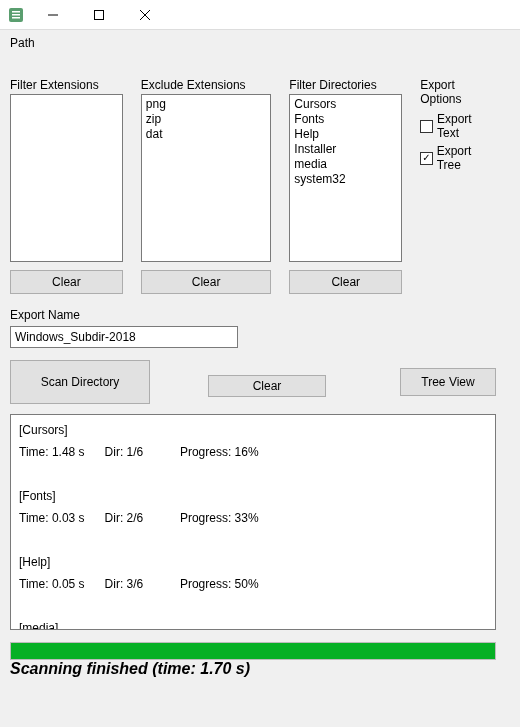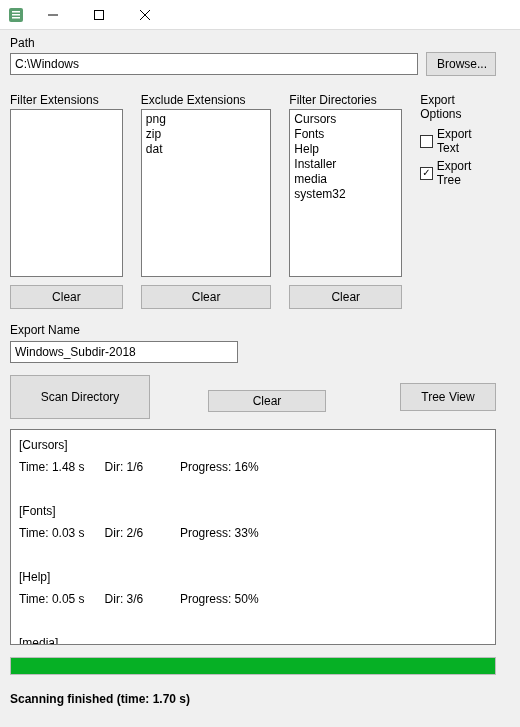--- a/index.html
+++ b/index.html
@@ -55,21 +55,21 @@
   height: 24px;
   border: 1px solid #adadad;
   background: #e1e1e1;
   font: inherit;
   padding: 0 10px;
   cursor: default;
 }
 .browse-btn { width: 70px; margin-left: 8px; }
 .cols {
   display: flex;
-  margin-top: 17px;
+  margin-top: 28px;
   gap: 18px;
 }
 .col {
   display: flex;
   flex-direction: column;
 }
 .listbox {
   border: 1px solid #7a7a7a;
   background: #fff;
   height: 168px;
@@ -134,23 +134,24 @@
   margin-top: 12px;
   height: 18px;
   border: 1px solid #bcbcbc;
   background: #e6e6e6;
 }
 .progress-bar {
   height: 100%;
   background: #06b025;
 }
 .status {
-  margin-top: 17px;
+  margin-top: 0;
   font-weight: 600;
-  font-size: 12px;
+  font-size: 16px;
+  font-style: italic;
 }
 </style>
 </head>
 <body>
 
 <div class="titlebar">
   <span class="icon">
     <svg viewBox="0 0 16 16" width="16" height="16">
       <rect x="1" y="1" width="14" height="14" rx="2" fill="#5a9e6f"></rect>
       <rect x="4" y="4" width="8" height="1.5" fill="#fff"></rect>
@@ -172,24 +173,20 @@
     <svg width="10" height="10">
         <line x1="0" y1="0" x2="10" y2="10" stroke="#000" stroke-width="1"></line>
         <line x1="10" y1="0" x2="0" y2="10" stroke="#000" stroke-width="1"></line>
       </svg>
   </div>
 </div>
 
 <div class="content">
 
   <span class="label">Path</span>
-  <div class="row">
-    <input class="path-input" value="C:\Windows" style="">
-    <button class="btn browse-btn">Browse...</button>
-  </div>
 
   <div class="cols">
     <div class="col" style="width:128px">
       <span class="label">Filter Extensions</span>
       <div class="listbox" style="white-space: pre;"></div>
       <button class="btn clear-btn">Clear</button>
     </div>
     <div class="col" style="width:148px">
       <span class="label">Exclude Extensions</span>
       <div class="listbox" style="white-space: pre;">png

